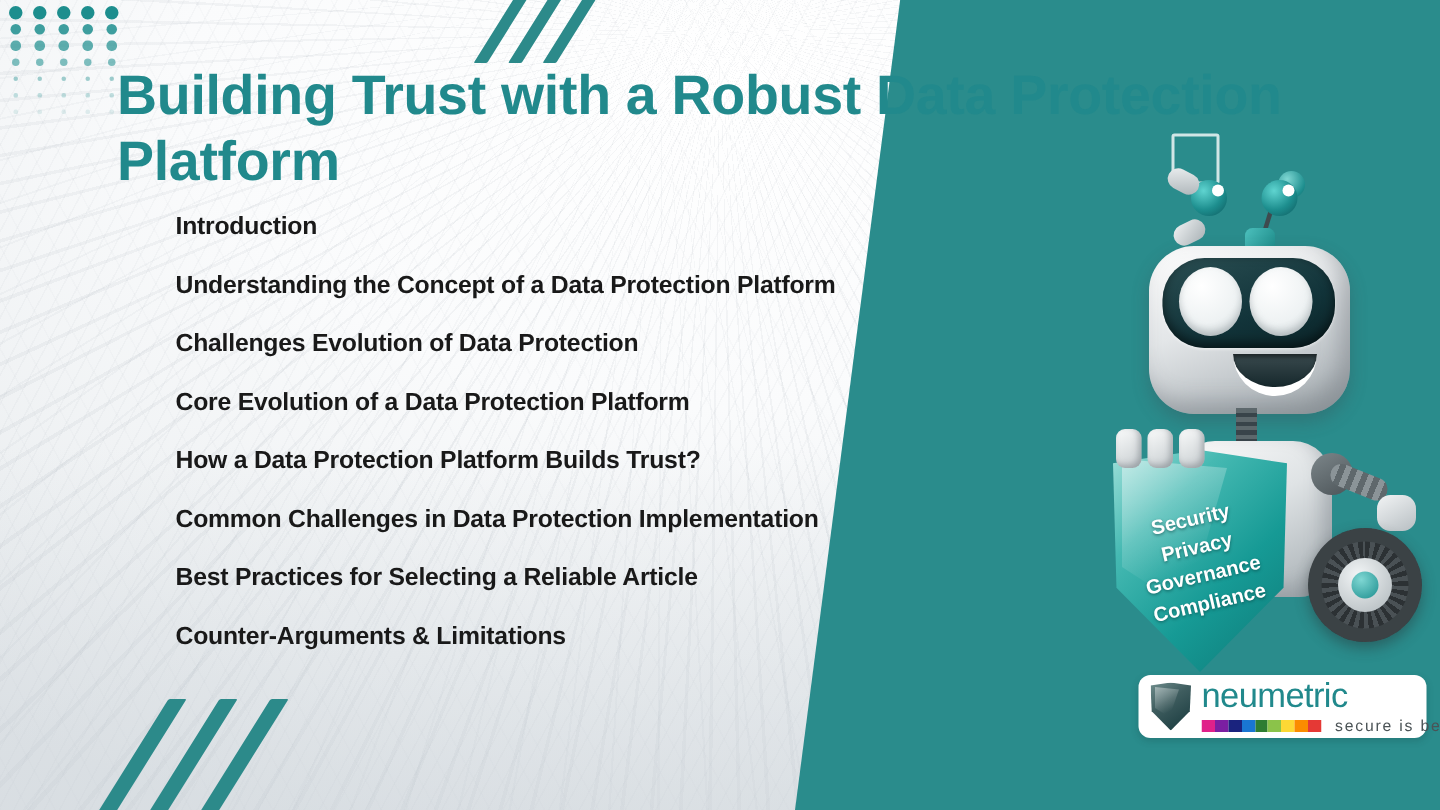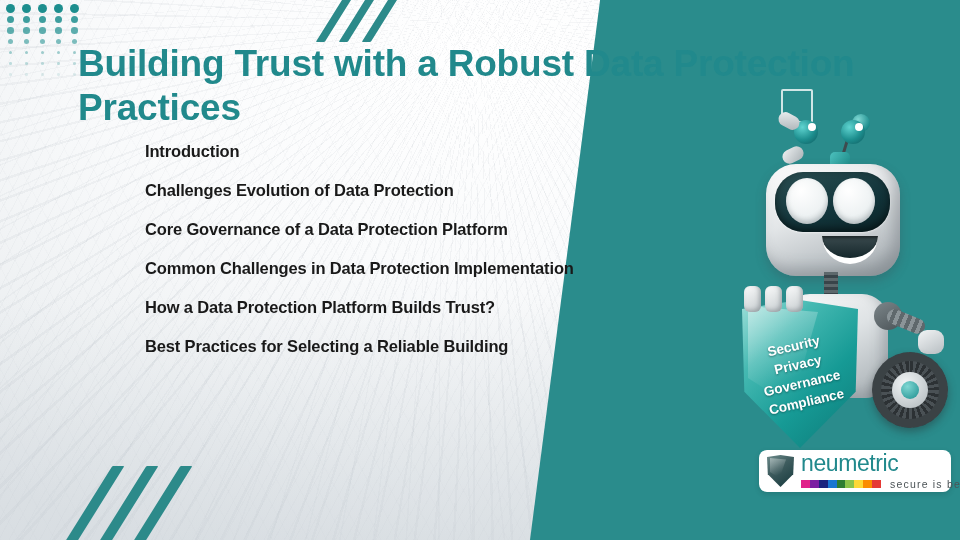--- a/index.html
+++ b/index.html
@@ -74,21 +74,21 @@
   .article-id .val{font-weight:700;}
 
   
   .title{
     position:absolute;left:78px;top:42px;width:800px;
     font-size:37px;line-height:44px;font-weight:700;
     color:#21898c;letter-spacing:-.2px;
   }
 
   
-  .toc{position:absolute;left:117px;top:141px;width:600px;margin-left:28px;}
+  .toc{position:absolute;left:117px;top:141px;width:600px;}
   .toc-item{
     font-size:16.5px;font-weight:700;color:#191919;
     line-height:20px;margin-bottom:19px;letter-spacing:-.15px;
     white-space:nowrap;
   }
 
   
   .robot{position:absolute;left:726px;top:108px;width:230px;height:310px;}
   .r-ant-stem{position:absolute;left:119px;top:18px;width:3px;height:34px;background:#3e4a4e;
     transform:rotate(17deg);border-radius:2px;}
@@ -273,29 +273,31 @@
     </div>
   <div class="stripes stripes-bot" id="stripes-bot">
       <div class="bar" style="width: 12px; height: 78px; left: 0px; top: -4px;"></div>
       <div class="bar" style="width: 12px; height: 78px; left: 34px; top: -4px;"></div>
       <div class="bar" style="width: 12px; height: 78px; left: 68px; top: -4px;"></div>
     </div>
 
   <div class="sq-outline"></div>
 
 
-  <div class="title">Building Trust with a Robust Data Protection Practices</div>
+  <div class="title">Building Trust with a Robust Data Protection Platform</div>
 
   <div class="toc" id="toc-list">
       <div class="toc-item">Introduction</div>
+      <div class="toc-item">Understanding the Concept of a Data Protection Platform</div>
       <div class="toc-item">Challenges Evolution of Data Protection</div>
-      <div class="toc-item">Core Governance of a Data Protection Platform</div>
+      <div class="toc-item">Core Evolution of a Data Protection Platform</div>
+      <div class="toc-item">How a Data Protection Platform Builds Trust?</div>
       <div class="toc-item">Common Challenges in Data Protection Implementation</div>
-      <div class="toc-item">How a Data Protection Platform Builds Trust?</div>
-      <div class="toc-item">Best Practices for Selecting a Reliable Building</div>
+      <div class="toc-item">Best Practices for Selecting a Reliable Article</div>
+      <div class="toc-item">Counter-Arguments &amp; Limitations</div>
     </div>
 
   <div class="robot">
     <div class="r-ant-stem"></div>
     <div class="r-ant-ball"></div>
     <div class="r-ant-base"></div>
     <div class="r-head"></div>
     <div class="r-visor"></div>
     <div class="eye l"></div>
     <div class="eye r"></div>

